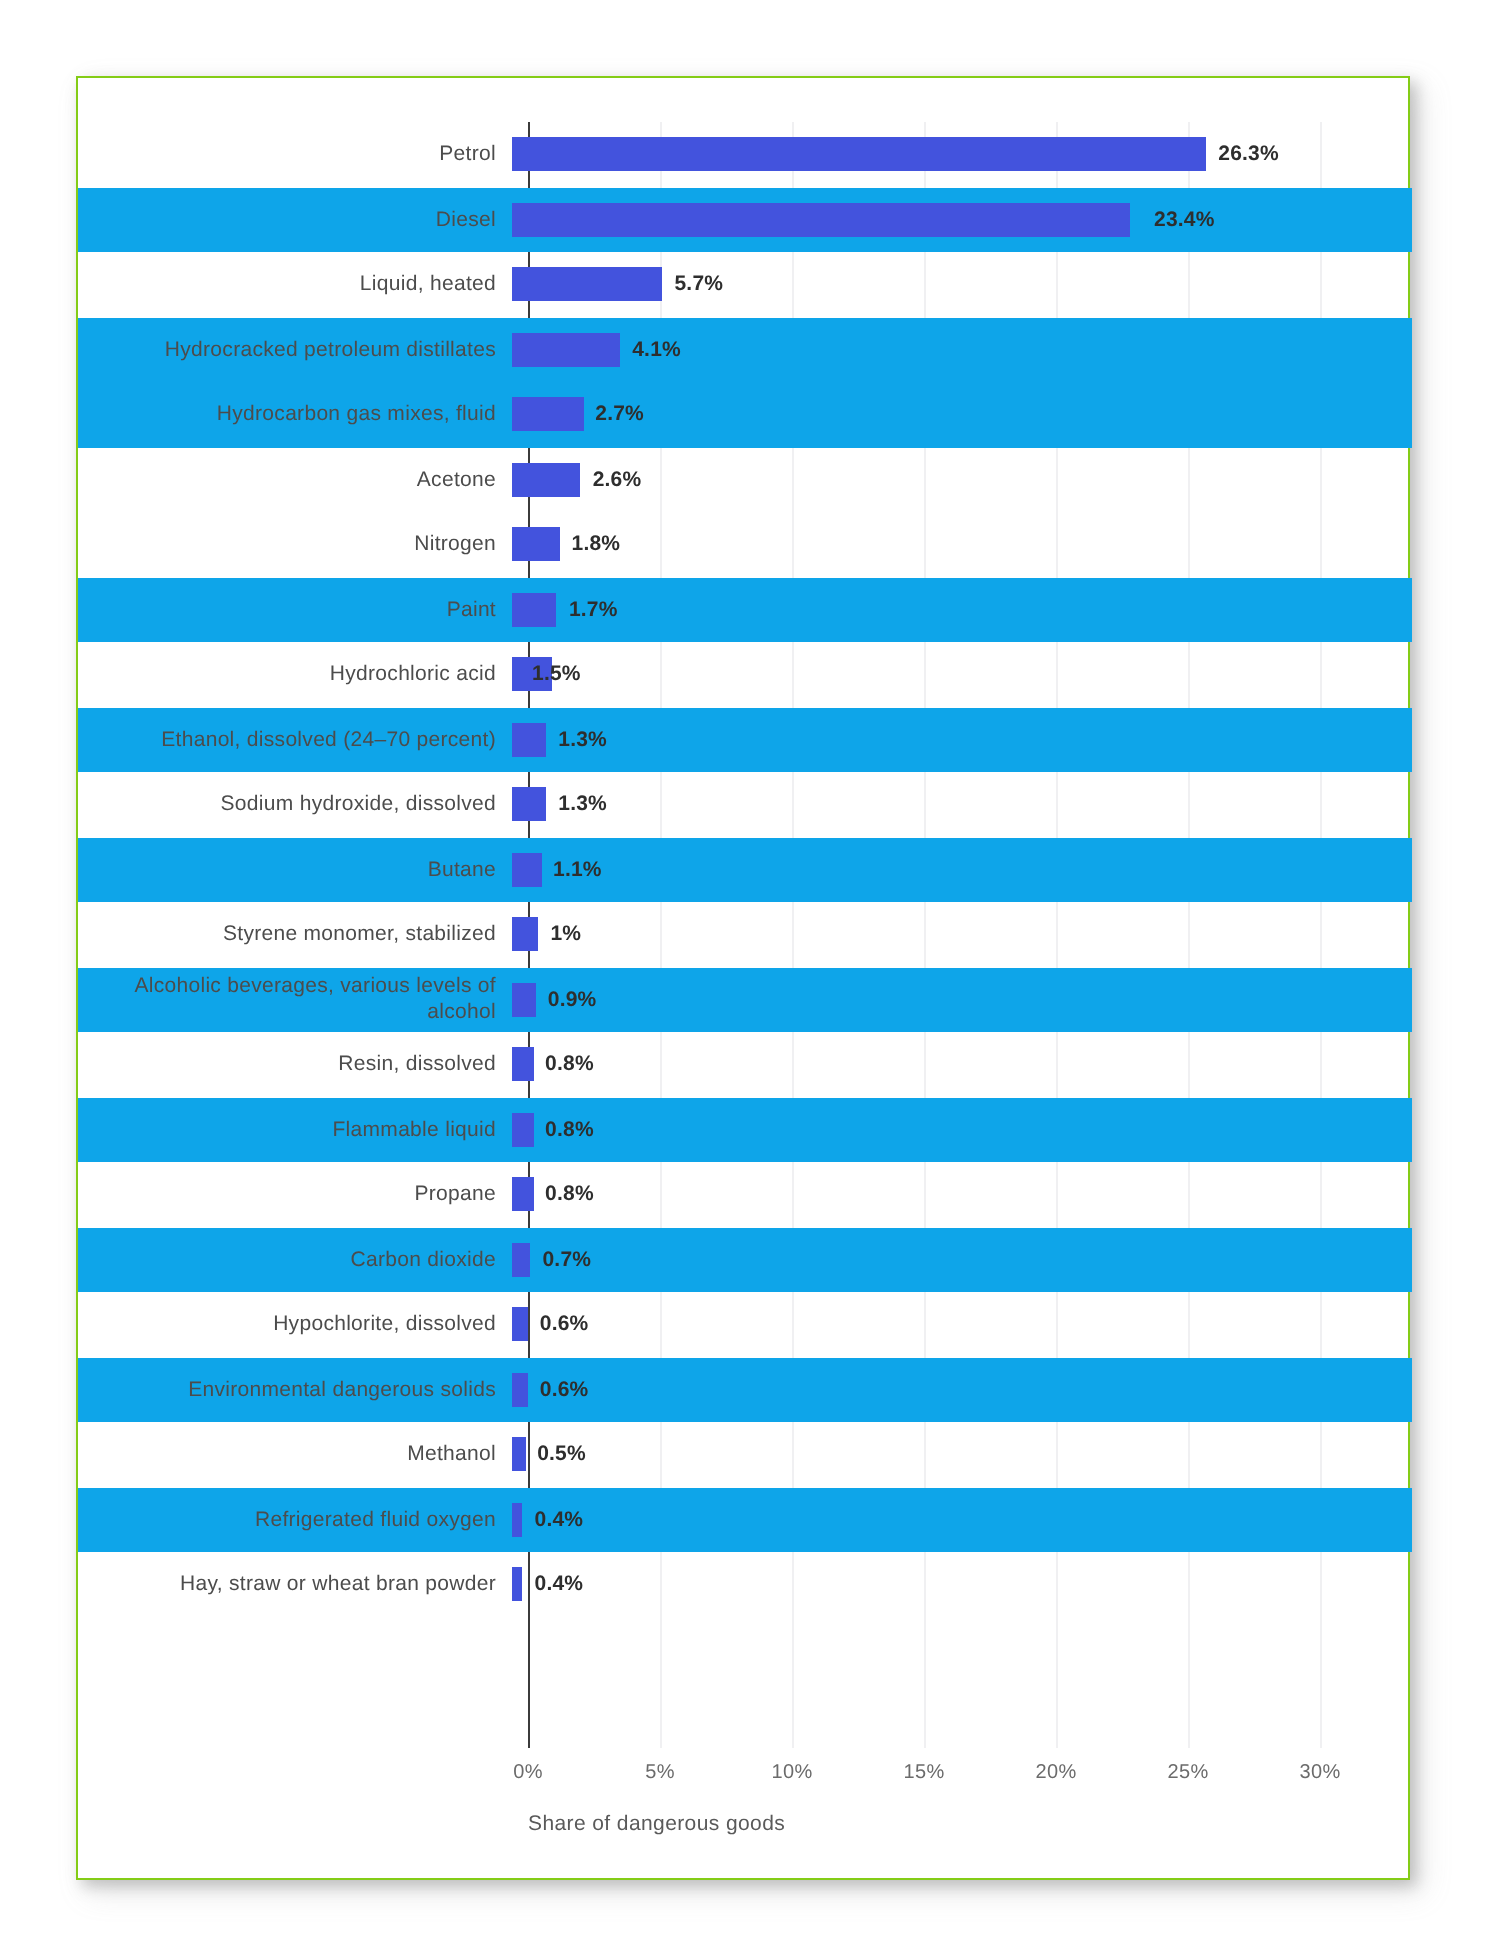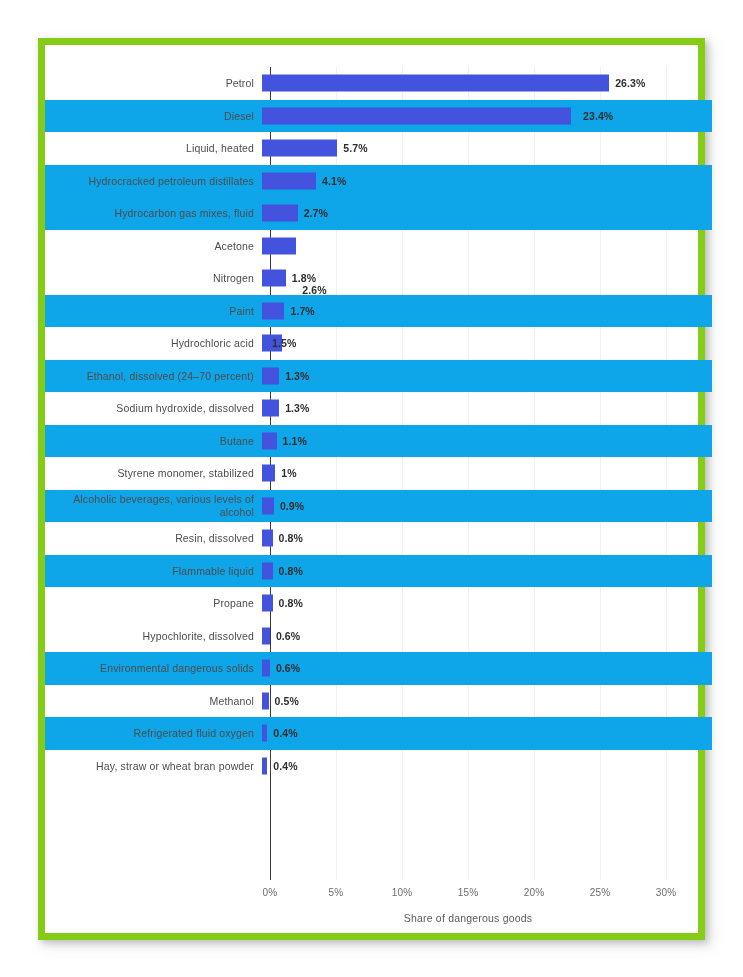--- a/index.html
+++ b/index.html
@@ -23,21 +23,21 @@
 
   
   .chart-card {
     position: absolute;
     left: 38px;
     top: 38px;
     width: 667px;
     height: 902px;
     background: #ffffff;
     box-sizing: border-box;
-    border: 7px solid #84cc16;
+    border: 1px solid #84cc16;
     box-shadow: 3px 3px 7px rgba(120,120,120,0.40),
                 6px 6px 14px rgba(150,150,150,0.22);
   }
 
   
   .chart-body {
     position: absolute;
     left: 0;
     top: 0;
     width: 667px;
@@ -138,21 +138,20 @@
     color: #6b6b6b;
     transform: translateX(-50%);
     white-space: nowrap;
     letter-spacing: 0.2px;
   }
   .xtitle {
     position: absolute;
     left: 225px;
     top: 867px;
     width: 396px;
-    text-align: center;
     font-size: 10.5px;
     color: #5a5a5a;
     letter-spacing: 0.2px;
   }
 </style>
 </head>
 <body>
 
 <div id="stage">
   <div class="chart-card">
@@ -201,21 +200,21 @@
             <div class="row-label">Hydrocarbon gas mixes, fluid</div>
             <div class="bar-area">
               <div class="bar" style="width: 35.64px; background: rgb(67, 83, 221);"></div>
               <div class="bar-value" style="left: 41.64px;">2.7%</div>
             </div>
           </div>
           <div class="row">
             <div class="row-label">Acetone</div>
             <div class="bar-area">
               <div class="bar" style="width: 34.32px; background: rgb(67, 83, 221);"></div>
-              <div class="bar-value" style="left: 40.32px; margin-top: 44px;">2.6%</div>
+              <div class="bar-value" style="left: 40.32px;">2.6%</div>
             </div>
           </div>
           <div class="row">
             <div class="row-label">Nitrogen</div>
             <div class="bar-area">
               <div class="bar" style="width: 23.76px; background: rgb(67, 83, 221);"></div>
               <div class="bar-value" style="left: 29.76px;">1.8%</div>
             </div>
           </div>
           <div class="row band">
@@ -279,20 +278,27 @@
             <div class="bar-area">
               <div class="bar" style="width: 10.56px; background: rgb(67, 83, 221);"></div>
               <div class="bar-value" style="left: 16.56px;">0.8%</div>
             </div>
           </div>
           <div class="row">
             <div class="row-label">Propane</div>
             <div class="bar-area">
               <div class="bar" style="width: 10.56px; background: rgb(67, 83, 221);"></div>
               <div class="bar-value" style="left: 16.56px;">0.8%</div>
+            </div>
+          </div>
+          <div class="row band">
+            <div class="row-label">Carbon dioxide</div>
+            <div class="bar-area">
+              <div class="bar" style="width: 9.24px; background: rgb(67, 83, 221);"></div>
+              <div class="bar-value" style="left: 15.24px;">0.7%</div>
             </div>
           </div>
           <div class="row">
             <div class="row-label">Hypochlorite, dissolved</div>
             <div class="bar-area">
               <div class="bar" style="width: 7.92px; background: rgb(67, 83, 221);"></div>
               <div class="bar-value" style="left: 13.92px;">0.6%</div>
             </div>
           </div>
           <div class="row band">

